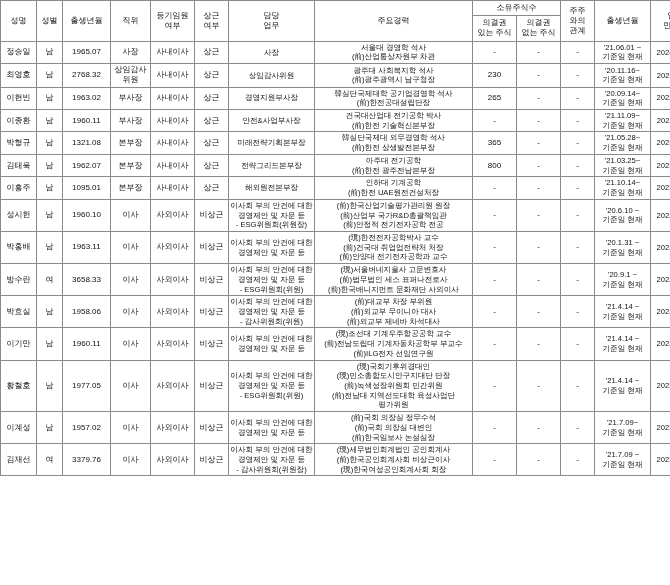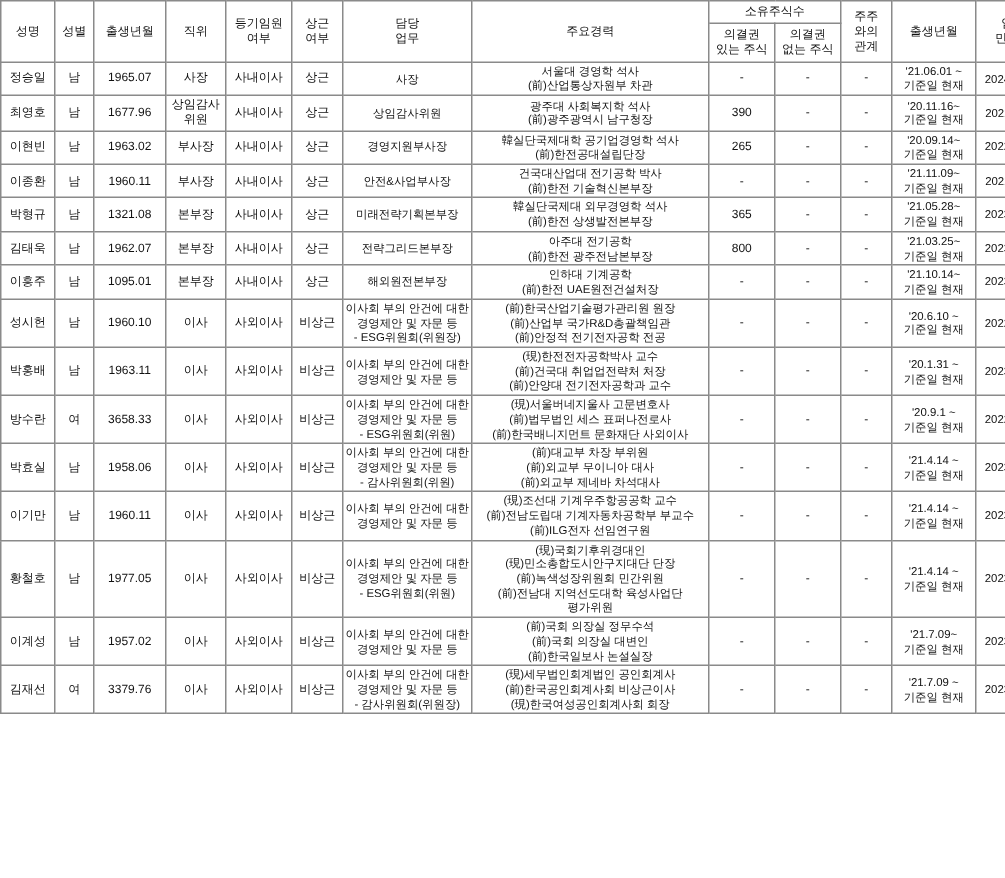--- a/index.html
+++ b/index.html
@@ -126,27 +126,27 @@
         <td class="career">서울대 경영학 석사<br>(前)산업통상자원부 차관</td>
         <td>-</td>
         <td>-</td>
         <td>-</td>
         <td class="period">'21.06.01 ~<br>기준일 현재</td>
         <td class="expiry">2024.05.31</td>
       </tr>
       <tr>
         <td>최영호</td>
         <td>남</td>
-        <td>1677.96</td>
+        <td>2768.32</td>
         <td>상임감사<br>위원</td>
         <td>사내이사</td>
         <td>상근</td>
         <td class="duty">상임감사위원</td>
         <td class="career">광주대 사회복지학 석사<br>(前)광주광역시 남구청장</td>
-        <td>390</td>
+        <td>230</td>
         <td>-</td>
         <td>-</td>
         <td class="period">'20.11.16~<br>기준일 현재</td>
         <td class="expiry">2022.11.15</td>
       </tr>
       <tr>
         <td>이현빈</td>
         <td>남</td>
         <td>1963.02</td>
         <td>부사장</td>

